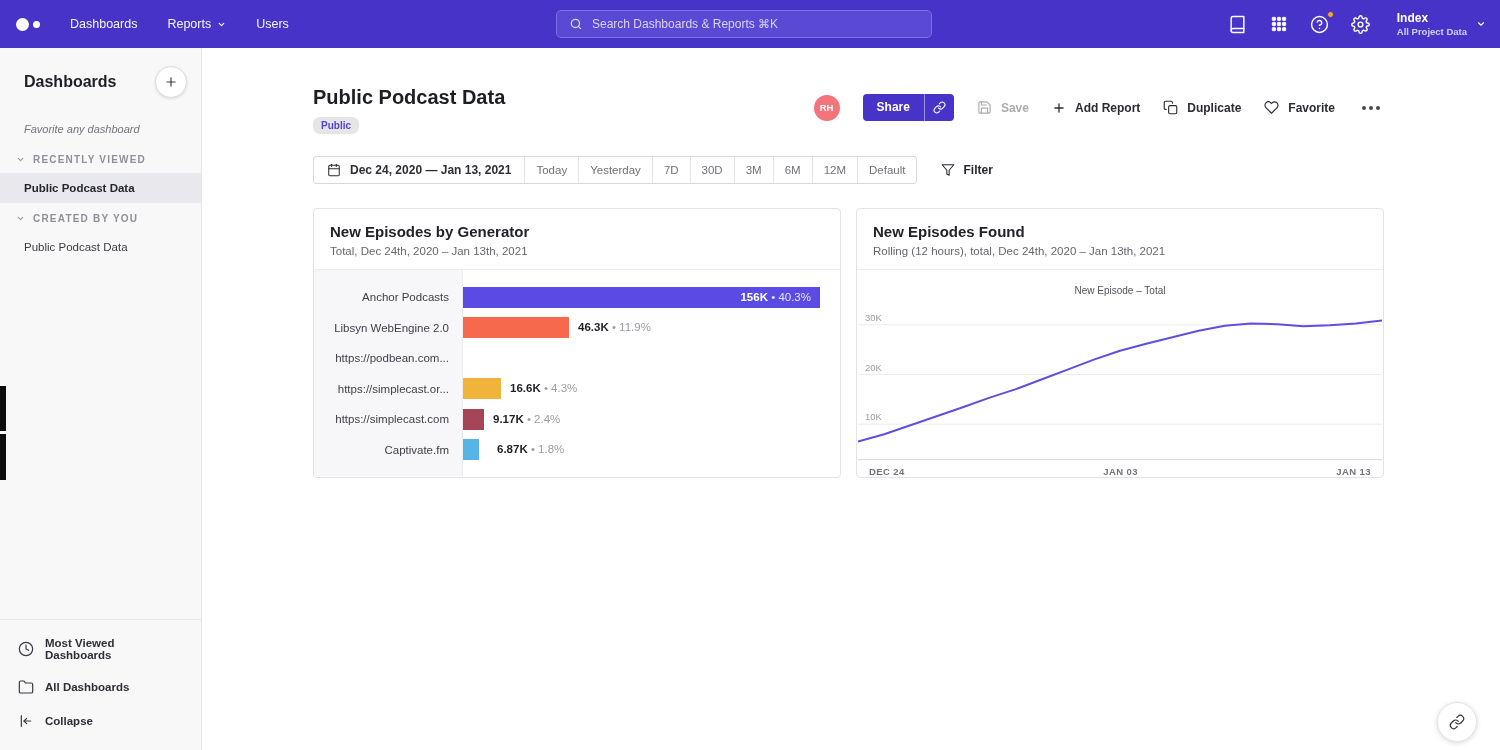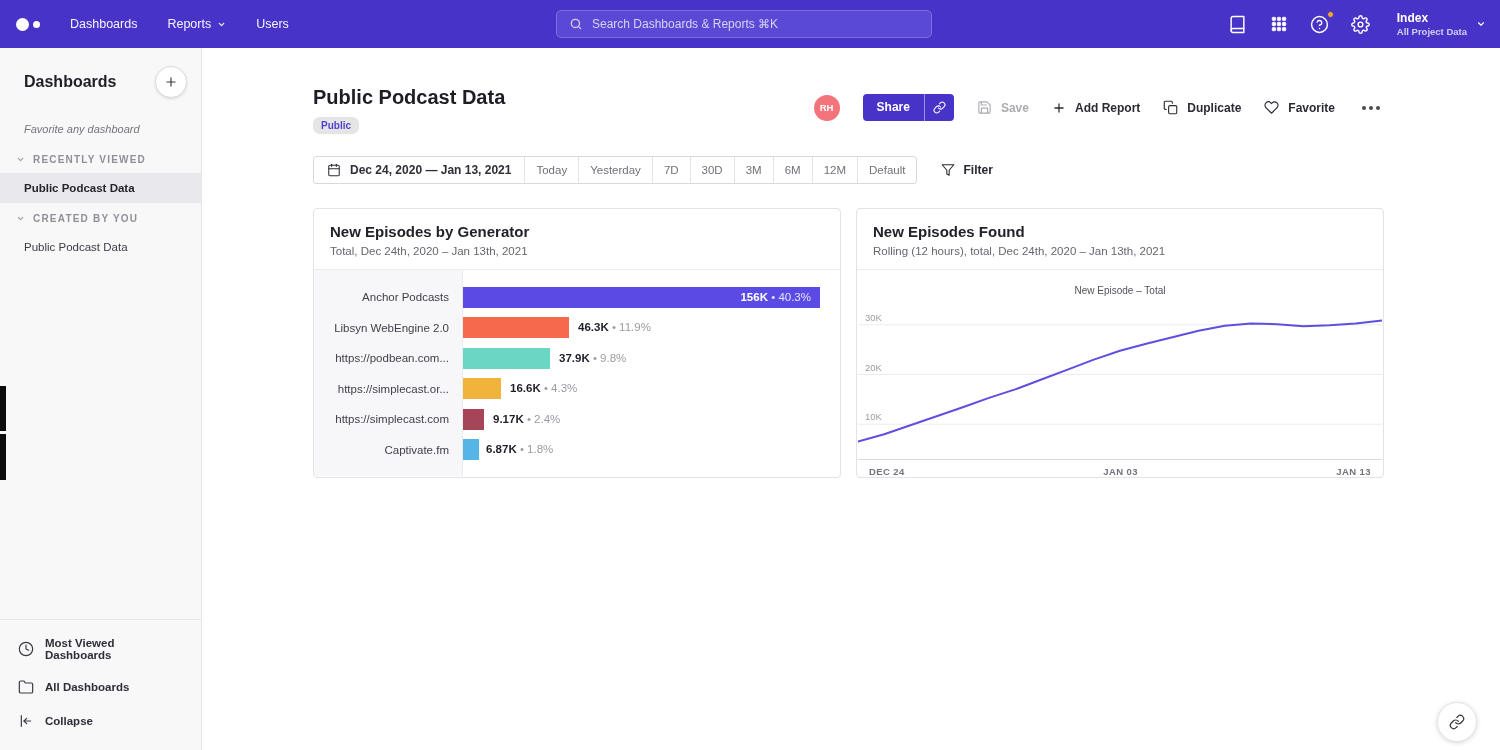--- a/index.html
+++ b/index.html
@@ -347,44 +347,40 @@
                 </div>
                 <div class="bar-row">
                   <div class="bar-label">Libsyn WebEngine 2.0</div>
                   <div class="bar-track">
                     <div class="bar" style="width: 106px; background: rgb(246, 105, 77);"></div>
                     <div class="bar-value outside" style="left: 115px;"><b>46.3K</b><span class="pct"> • 11.9%</span></div>
                   </div>
                 </div>
                 <div class="bar-row">
                   <div class="bar-label">https://podbean.com...</div>
-                  <div class="bar-track">
-                    <div class="bar" style="width: 87px; background: rgb(106, 214, 195);"></div>
-                    <div class="bar-value outside" style="left: 96px;"><b>37.9K</b><span class="pct"> • 9.8%</span></div>
-                  </div>
                 </div>
                 <div class="bar-row">
                   <div class="bar-label">https://simplecast.or...</div>
                   <div class="bar-track">
                     <div class="bar" style="width: 38px; background: rgb(240, 179, 60);"></div>
                     <div class="bar-value outside" style="left: 47px;"><b>16.6K</b><span class="pct"> • 4.3%</span></div>
                   </div>
                 </div>
                 <div class="bar-row">
                   <div class="bar-label">https://simplecast.com</div>
                   <div class="bar-track">
                     <div class="bar" style="width: 21px; background: rgb(166, 68, 88);"></div>
                     <div class="bar-value outside" style="left: 30px;"><b>9.17K</b><span class="pct"> • 2.4%</span></div>
                   </div>
                 </div>
                 <div class="bar-row">
                   <div class="bar-label">Captivate.fm</div>
                   <div class="bar-track">
                     <div class="bar" style="width: 16px; background: rgb(87, 180, 230);"></div>
-                    <div class="bar-value outside" style="left: 23px;"><b>6.87K</b><span class="pct"> • 1.8%</span></div>
+                    <div class="bar-value outside" style="left: 34px;"><b>6.87K</b><span class="pct"> • 1.8%</span></div>
                   </div>
                 </div>
               </div>
           </div>
         </section>
 
         <section class="card">
           <div class="card-header">
             <h2 class="card-title">New Episodes Found</h2>
             <div class="card-sub">Rolling (12 hours), total, Dec 24th, 2020 – Jan 13th, 2021</div>

